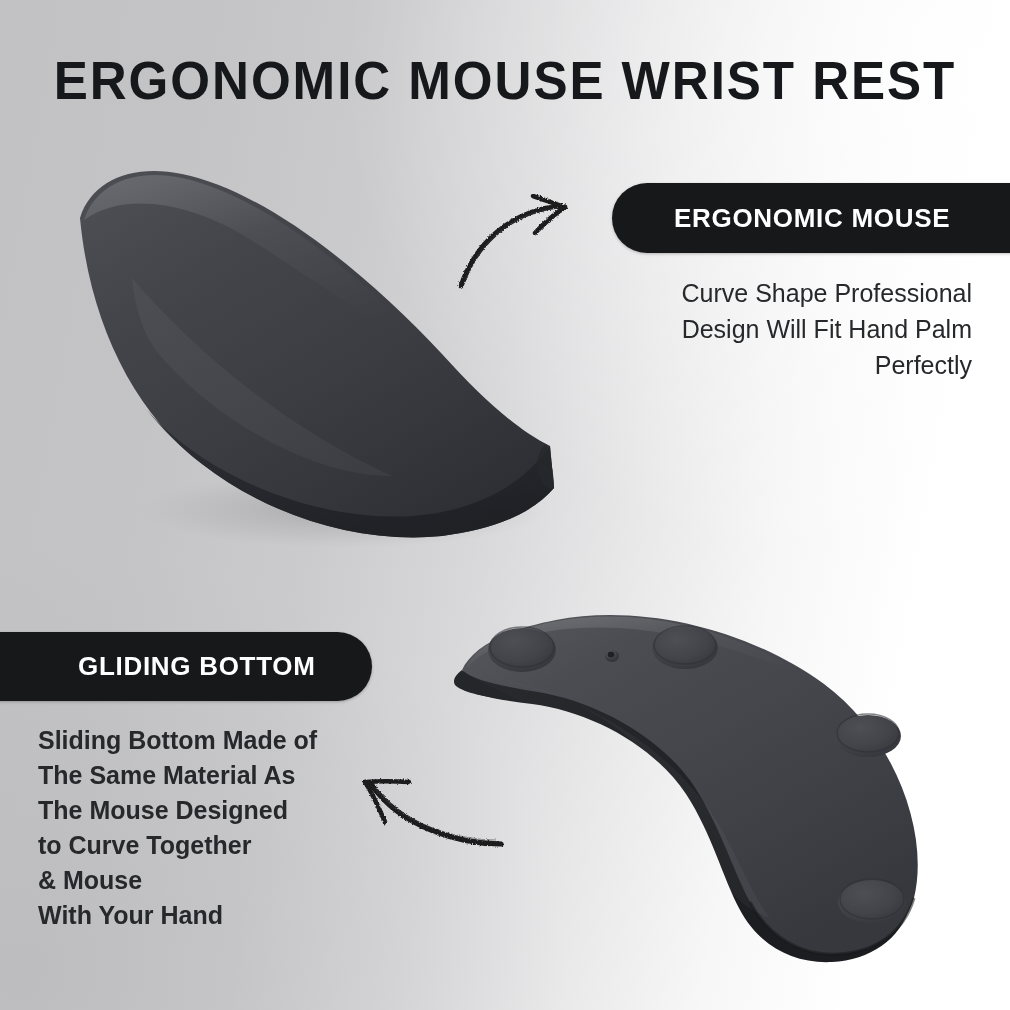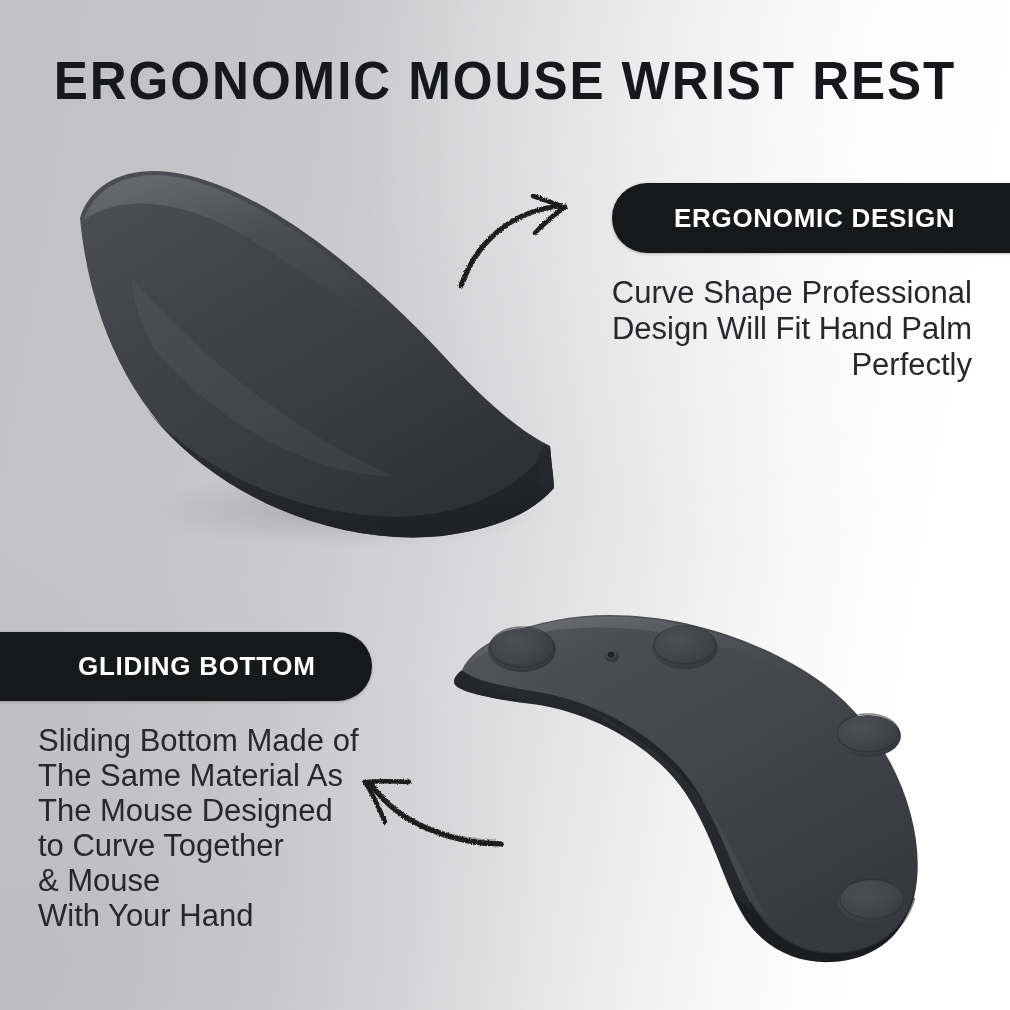--- a/index.html
+++ b/index.html
@@ -81,35 +81,36 @@
     border-radius: 0 35px 35px 0;
     padding-left: 118px;
     box-sizing: border-box;
   }
 
   
   .body-copy {
     position: absolute;
     color: #26282b;
     font-weight: 300;
-    font-size: 31px;
+    font-size: 25px;
     line-height: 36px;
   }
   #copy-ergonomic {
     left: 560px;
     top: 275px;
     width: 412px;
     text-align: right;
   }
   #copy-gliding {
     left: 38px;
     top: 723px;
     width: 330px;
     text-align: left;
     line-height: 35px;
+    font-weight: bold;
   }
 
   
   #product-top {
     position: absolute;
     left: 62px;
     top: 158px;
     width: 520px;
     height: 395px;
   }
@@ -225,21 +226,21 @@
         <path d="M 110 17 C 100 24, 90 32, 80 43" stroke-width="4.6"></path>
       </g>
 
       <g fill="none" stroke="#3a3a3c" stroke-width="1.1" opacity="0.5" filter="url(#inkTop)">
         <path d="M 10 92 C 24 54, 54 24, 102 18"></path>
       </g>
     </svg>
   </div>
 
   <div id="badge-ergonomic" class="badge">
-    <span>ERGONOMIC DESIGN</span>
+    <span>ERGONOMIC MOUSE</span>
   </div>
 
   <div id="copy-ergonomic" class="body-copy">
     <div>Curve Shape Professional</div>
     <div>Design Will Fit Hand Palm</div>
     <div>Perfectly</div>
   </div>
 
   <div id="badge-gliding" class="badge">
     <span>GLIDING BOTTOM</span>

